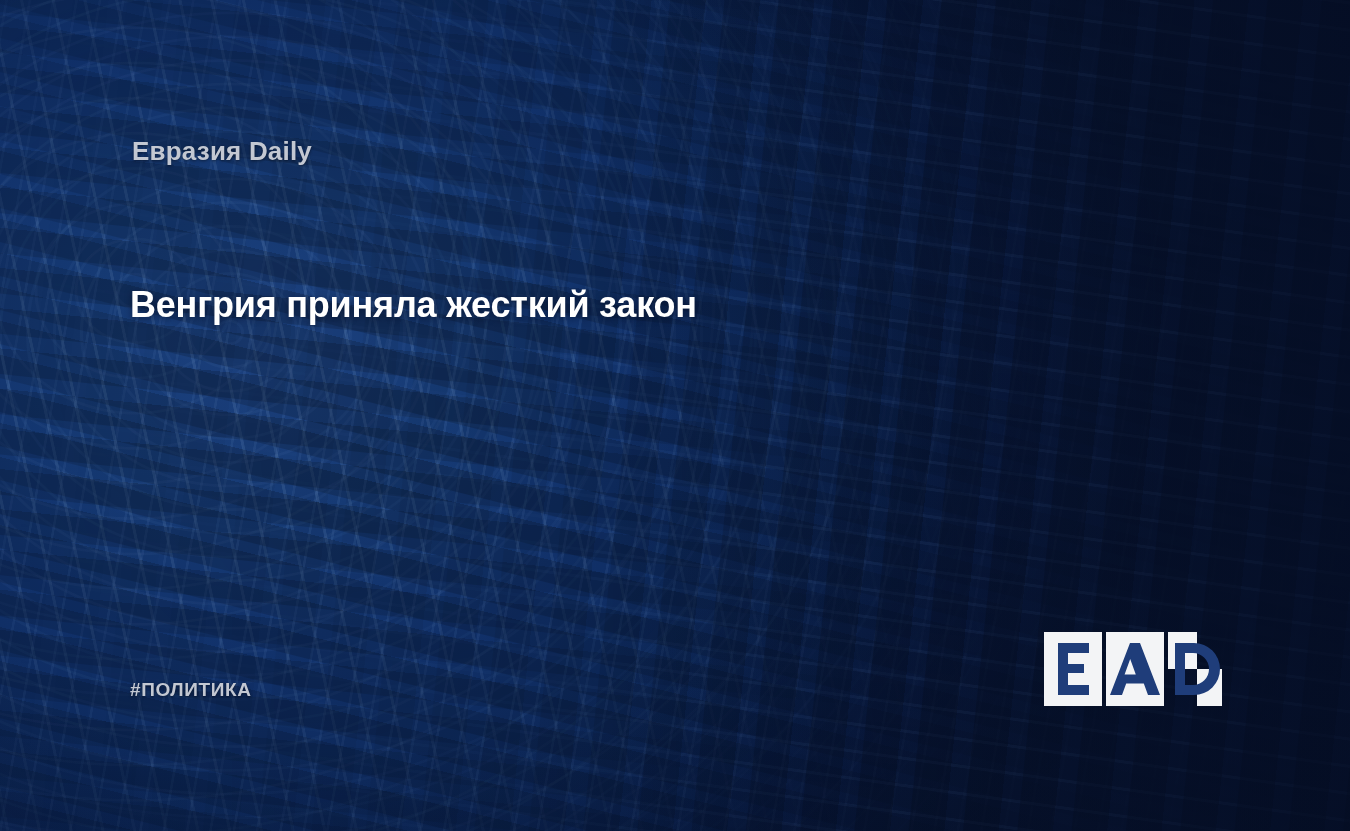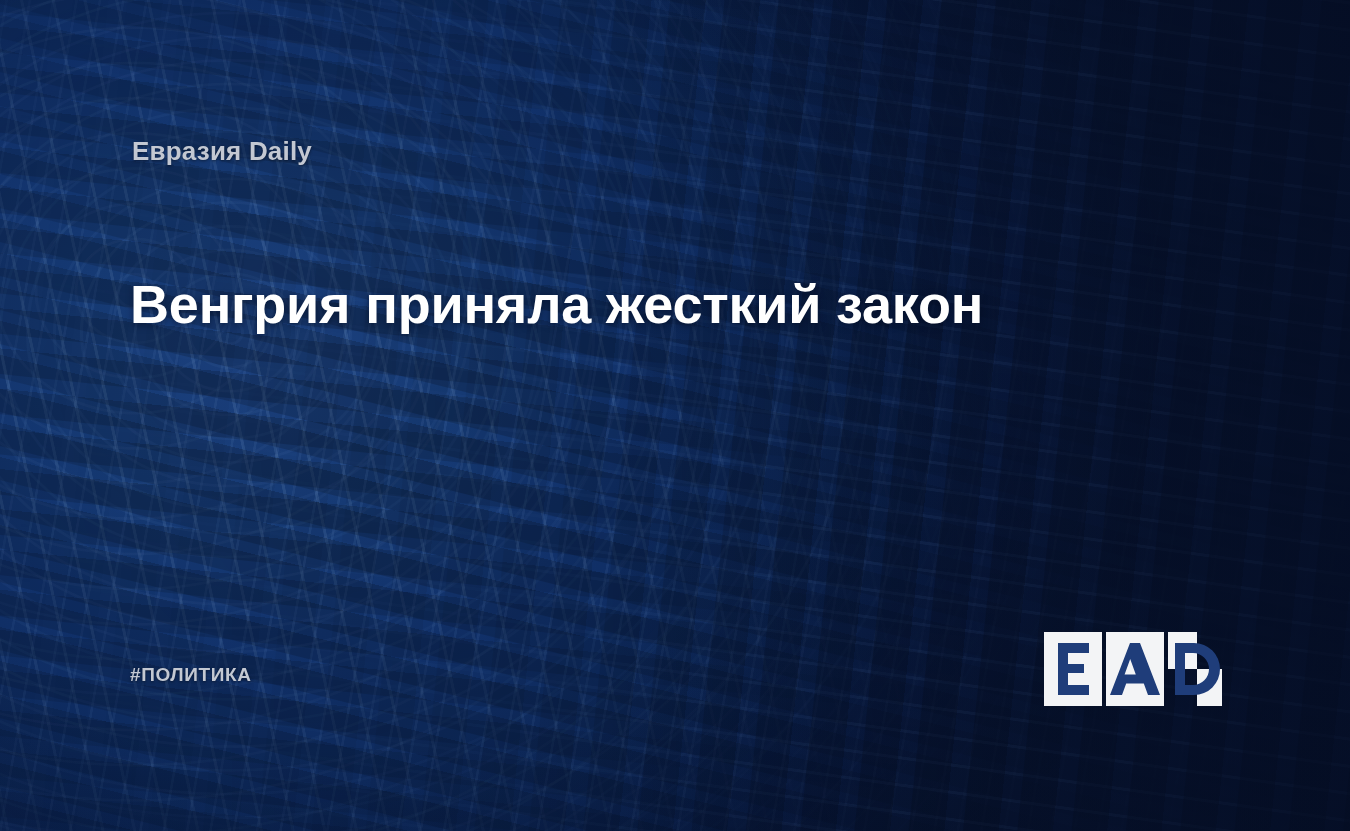--- a/index.html
+++ b/index.html
@@ -115,33 +115,33 @@
     color: #c3c8d2;
     text-shadow: 0 1px 3px rgba(0,0,0,.45);
     white-space: nowrap;
   }
 
   .headline {
     position: absolute;
     left: 130px;
     top: 266px;
     width: 1080px;
-    font-size: 54px;
+    font-size: 36px;
     line-height: 77px;
     font-weight: bold;
     color: #ffffff;
     letter-spacing: -0.2px;
     text-shadow: 0 2px 7px rgba(2,10,30,.55);
   }
   .headline .hl-line { display: block; white-space: nowrap; }
 
   .tag {
     position: absolute;
     left: 130px;
-    top: 664px;
+    top: 679px;
     font-size: 19px;
     font-weight: bold;
     letter-spacing: .6px;
     color: #c3c8d2;
     text-shadow: 0 1px 3px rgba(0,0,0,.45);
     white-space: nowrap;
   }
 
   
   .logo {

